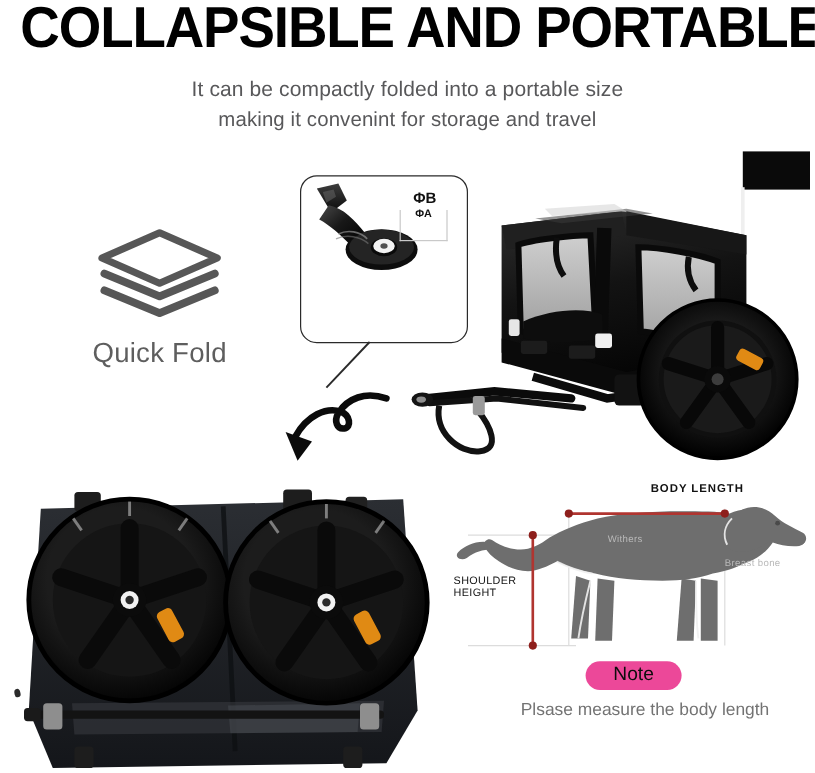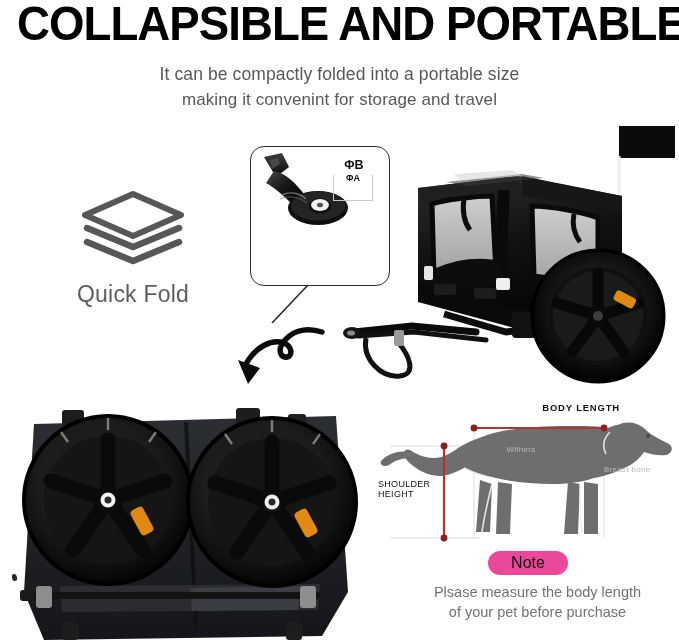--- a/index.html
+++ b/index.html
@@ -394,16 +394,15 @@
     <div>HEIGHT</div>
   </div>
   <div class="lbl-withers" style="position:absolute;left:486px;top:433px;width:70px;margin-top:12px;">Withers</div>
   <div class="lbl-breast" style="position:absolute;left:604px;top:465px;width:74px;">Breast bone</div>
 
   <div class="note-pill">
     <span>Note</span>
   </div>
   <div class="note-text">
     <div>Plsase measure  the body  length</div>
-    <div>of  your pet  before purchase</div>
   </div>
 
 </div>
 
 </body></html>

